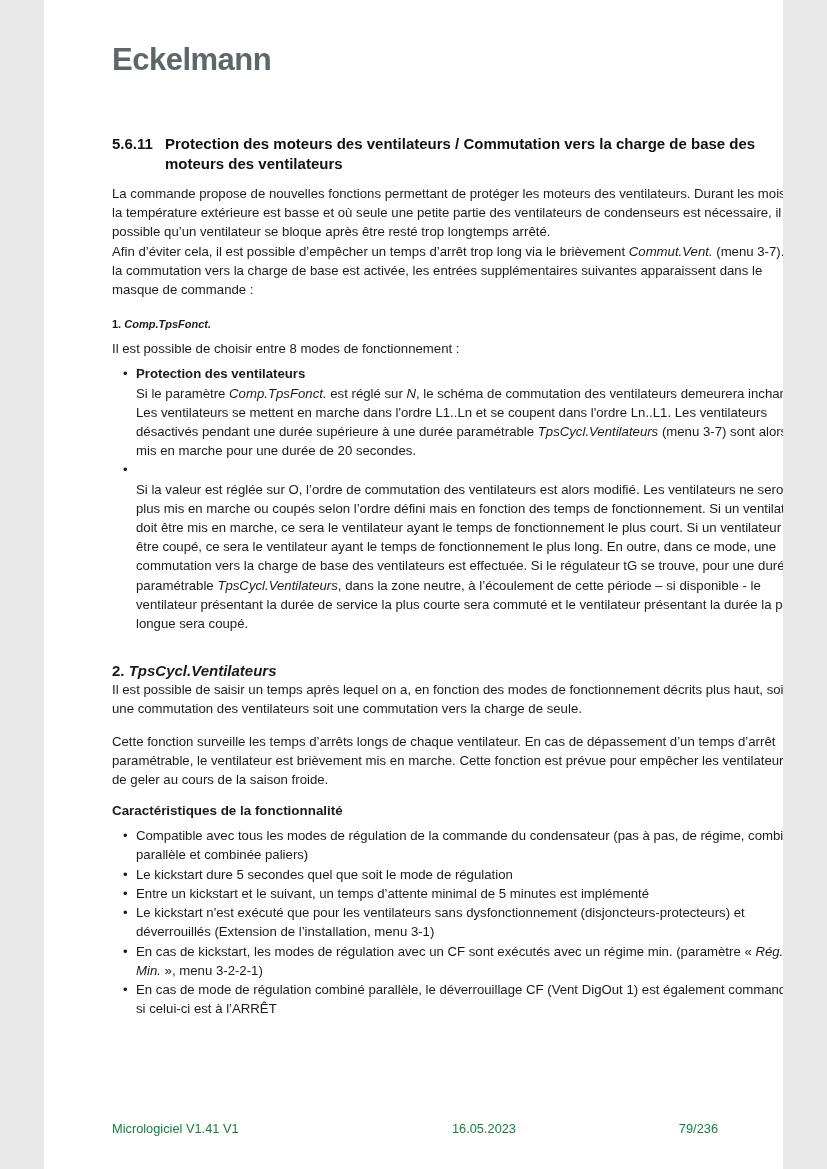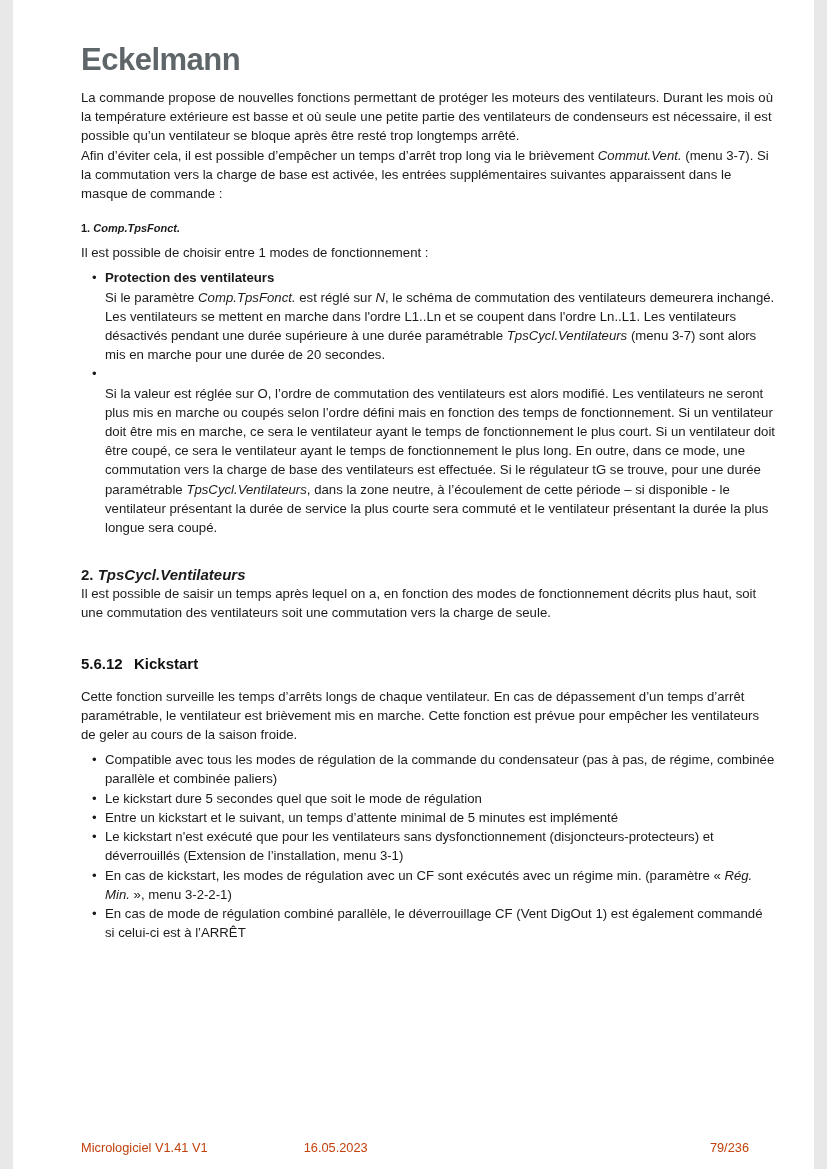--- a/index.html
+++ b/index.html
@@ -1,20 +1,20 @@
 <!DOCTYPE html>
 <html><head>
 <meta charset="utf-8">
 <style>
   * { margin: 0; padding: 0; box-sizing: border-box; }
   html, body { background: #e8e8e8; }
   body { font-family: "Liberation Sans", sans-serif; }
   .page {
     position: relative;
-    width: 801px;
+    width: 739px;
     height: 1169px;
     margin: 0 auto;
     background: #ffffff;
     color: #1b1b1b;
     overflow: hidden;
   }
   .content {
     position: absolute;
     left: 68px;
     top: 0;
@@ -83,45 +83,48 @@
     font-weight: bold;
     line-height: 19px;
   }
   .footer {
     position: absolute;
     left: 68px;
     right: 65px;
     top: 1121px;
     display: flex;
     font-size: 12.8px;
-    color: #c2410c;
-    margin-top: 19px;
+    color: #15803d;
   }
   .footer .f-left  { flex: 1; text-align: left; }
-  .footer .f-center{ flex: 1; text-align: left; }
+  .footer .f-center{ flex: 1; text-align: right; }
   .footer .f-right { flex: 1; text-align: right; }
 </style>
 </head>
 <body>
 
 <div class="page">
   <div class="content">
 
     <div class="logo">Eckelmann</div>
 
+    <div class="h-sec">
+      <span class="h-num">5.6.11</span>
+      <span class="h-title">Protection des moteurs des ventilateurs / Commutation vers la charge de base des moteurs des ventilateurs</span>
+    </div>
 
     <p class="body para1">
       <span>La commande propose de nouvelles fonctions permettant de protéger les moteurs des ventilateurs. Durant les mois où la température extérieure est basse et où seule une petite partie des ventilateurs de condenseurs est nécessaire, il est possible qu’un ventilateur se bloque après être resté trop longtemps arrêté.</span><br>
       <span>Afin d’éviter cela, il est possible d’empêcher un temps d’arrêt trop long via le brièvement </span><em>Commut.Vent.</em><span> (menu 3-7). Si la commutation vers la charge de base est activée, les entrées supplémentaires suivantes apparaissent dans le masque de commande :</span>
     </p>
 
     <p class="param-head">
       <span>1. </span><em>Comp.TpsFonct.</em>
     </p>
-    <p class="body intro-line">Il est possible de choisir entre 1 modes de fonctionnement :</p>
+    <p class="body intro-line">Il est possible de choisir entre 8 modes de fonctionnement :</p>
 
     <ul class="bullets">
       <li>
         <span class="marker">•</span>
         <div class="li-content">
           <span class="b">Protection des ventilateurs</span><br>
           <span>Si le paramètre </span><em>Comp.TpsFonct.</em><span> est réglé sur </span><em>N</em><span>, le schéma de commutation des ventilateurs demeurera inchangé. Les ventilateurs se mettent en marche dans l'ordre L1..Ln et se coupent dans l'ordre Ln..L1. Les ventilateurs désactivés pendant une durée supérieure à une durée paramétrable </span><em>TpsCycl.Ventilateurs</em><span> (menu 3-7) sont alors mis en marche pour une durée de 20 secondes.</span>
         </div>
       </li>
       <li>
@@ -131,27 +134,24 @@
           <span>Si la valeur est réglée sur O, l’ordre de commutation des ventilateurs est alors modifié. Les ventilateurs ne seront plus mis en marche ou coupés selon l’ordre défini mais en fonction des temps de fonctionnement. Si un ventilateur doit être mis en marche, ce sera le ventilateur ayant le temps de fonctionnement le plus court. Si un ventilateur doit être coupé, ce sera le ventilateur ayant le temps de fonctionnement le plus long. En outre, dans ce mode, une commutation vers la charge de base des ventilateurs est effectuée. Si le régulateur tG se trouve, pour une durée paramétrable </span><em>TpsCycl.Ventilateurs</em><span>, dans la zone neutre, à l’écoulement de cette période – si disponible - le ventilateur présentant la durée de service la plus courte sera commuté et le ventilateur présentant la durée la plus longue sera coupé.</span>
         </div>
       </li>
     </ul>
 
     <p class="sec2-head">
       <span>2. </span><em>TpsCycl.Ventilateurs</em>
     </p>
     <p class="body sec2-body">Il est possible de saisir un temps après lequel on a, en fonction des modes de fonctionnement décrits plus haut, soit une commutation des ventilateurs soit une commutation vers la charge de seule.</p>
 
-    <div class="h-sec h-kick">
-      <span class="h-num">5.6.12</span>
-      <span class="h-title">Kickstart</span>
-    </div>
 
     <p class="body kick-para">Cette fonction surveille les temps d’arrêts longs de chaque ventilateur. En cas de dépassement d’un temps d’arrêt paramétrable, le ventilateur est brièvement mis en marche. Cette fonction est prévue pour empêcher les ventilateurs de geler au cours de la saison froide.</p>
 
+    <p class="subhead">Caractéristiques de la fonctionnalité</p>
 
     <ul class="bullets">
       <li>
         <span class="marker">•</span>
         <div class="li-content"><span>Compatible avec tous les modes de régulation de la commande du condensateur (pas à pas, de régime, combinée parallèle et combinée paliers)</span></div>
       </li>
       <li>
         <span class="marker">•</span>
         <div class="li-content"><span>Le kickstart dure 5 secondes quel que soit le mode de régulation</span></div>
       </li>

